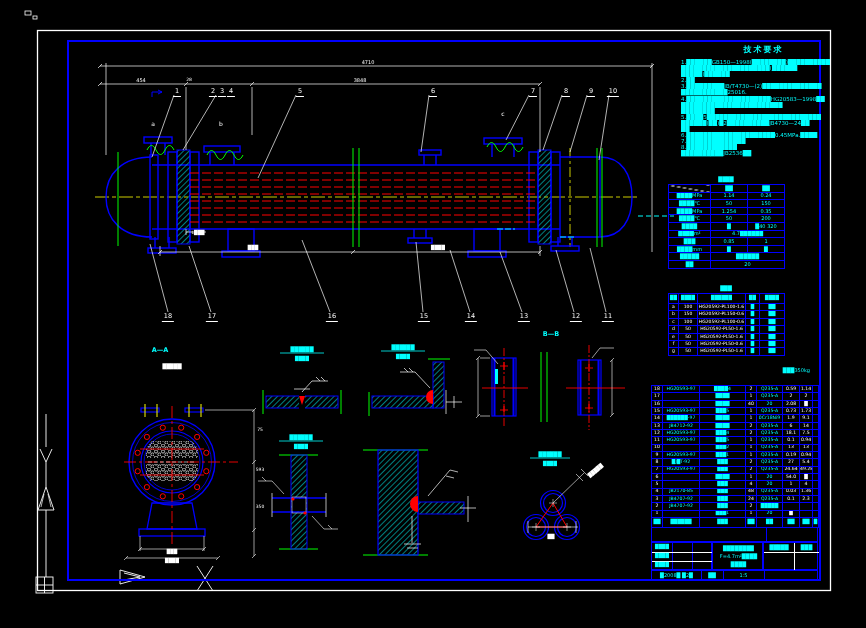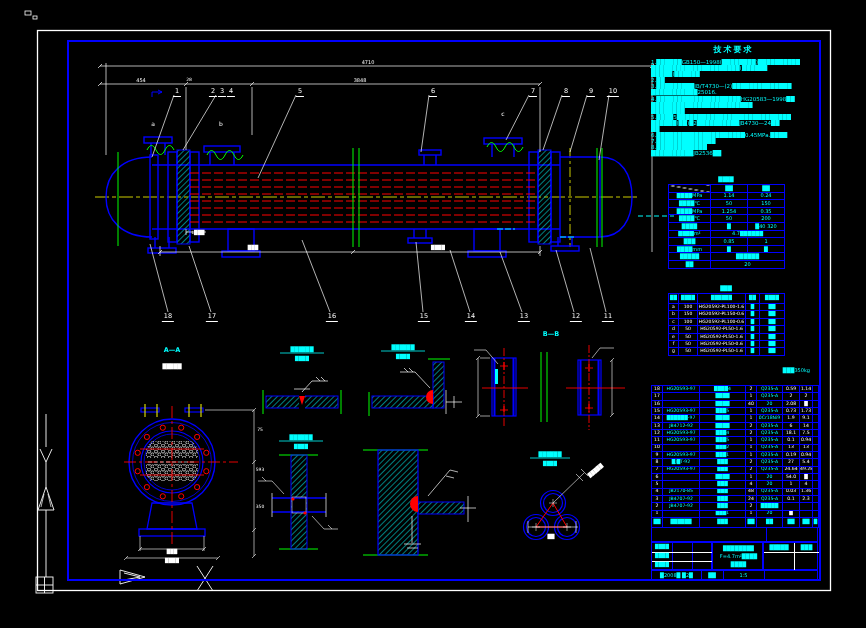--- a/index.html
+++ b/index.html
@@ -281,41 +281,41 @@
 <span class="t wh f5" style="left:141px;top:80px">454</span>
 <span class="t wh f45" style="left:189px;top:80px">28</span>
 <span class="t wh f5" style="left:360px;top:80px">3848</span>
 <span class="t wh f6" style="left:153px;top:124px">a</span>
 <span class="t wh f6" style="left:221px;top:124px">b</span>
 <span class="t wh f6" style="left:503px;top:114px">c</span>
 <span class="t wh f45" style="left:198px;top:233px">L███</span>
 <span class="t wh f45" style="left:253px;top:248px">███</span>
 <span class="t wh f45" style="left:438px;top:248px">████</span>
 
-<span class="t cy f65 bold" style="left:172px;top:350px">A—A</span>
+<span class="t cy f65 bold" style="left:160px;top:350px">A—A</span>
 <span class="t wh f5" style="left:172px;top:366px">█████</span>
 <span class="t wh f45" style="left:260px;top:430px">75</span>
 <span class="t wh f45" style="left:260px;top:470px">593</span>
 <span class="t wh f45" style="left:260px;top:507px">350</span>
 <span class="t wh f45" style="left:172px;top:552px">███</span>
 <span class="t wh f45" style="left:172px;top:561px">████</span>
 <span class="t cy f65 bold" style="left:551px;top:334px">B—B</span>
 
 <span class="t cy f5" style="left:302px;top:349px">██████</span>
 <span class="t cy f45" style="left:302px;top:359px">████</span>
 <span class="t cy f5" style="left:403px;top:347px">██████</span>
 <span class="t cy f45" style="left:403px;top:357px">████</span>
 <span class="t cy f5" style="left:301px;top:437px">██████</span>
 <span class="t cy f45" style="left:301px;top:447px">████</span>
 <span class="t cy f5" style="left:550px;top:454px">██████</span>
 <span class="t cy f45" style="left:550px;top:464px">████</span>
 <span class="t wh f45 rot" style="left:596px;top:471px">█████</span>
 <span class="t wh f45" style="left:551px;top:537px">██</span>
 
-<div class="panel" style="left:651px;top:44px;width:165px">
+<div class="panel" style="left:681px;top:44px;width:165px">
   <div style="text-align:center;font-size:8px;font-weight:bold;letter-spacing:2px;color:#00ffff">技术要求</div>
   <div style="margin-top:4px">
 
   <div class="techline">1.██████GB150—1998(████████)██████████</div>
         <div class="techline">█████████████████████(██████</div>
         <div class="techline">█████)██████</div>
         <div class="techline">2.██</div>
         <div class="techline">3.█████████JB/T4730—(2)██████████████</div>
         <div class="techline">███████████25016.</div>
         <div class="techline">4.████████████████████HG20583—1998██</div>

